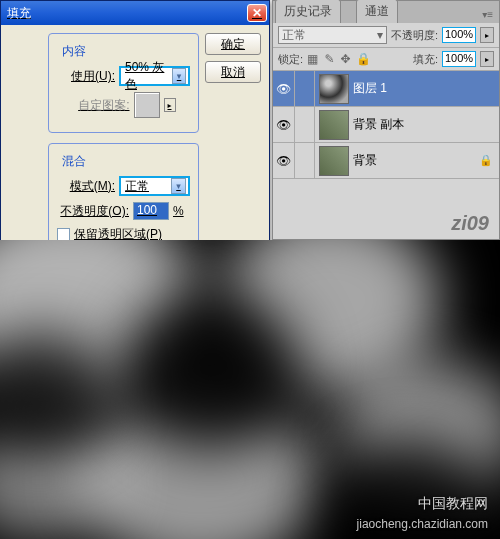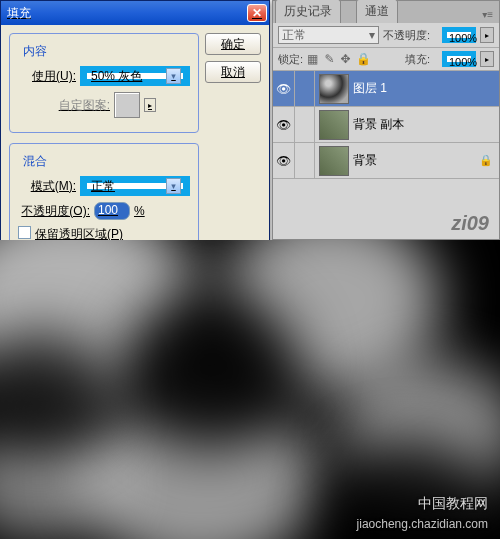--- a/index.html
+++ b/index.html
@@ -4,43 +4,43 @@
 <style>
 * { box-sizing: border-box; margin: 0; padding: 0; font-family: "Microsoft YaHei", SimSun, sans-serif; font-size: 12px; }
 body { width: 500px; height: 539px; background: #e8e8e8; position: relative; overflow: hidden; }
 
 .dialog { position: absolute; left: 0; top: 0; width: 270px; background: #ece9d8; border: 1px solid #0a246a; box-shadow: 2px 2px 5px rgba(0,0,0,0.3); text-decoration: underline; }
 .titlebar { background: linear-gradient(to bottom, #3b77dd, #1f5fd7 50%, #0a4bc5); height: 24px; display: flex; align-items: center; justify-content: space-between; padding: 0 2px 0 6px; color: #fff; }
 .close-btn { width: 20px; height: 18px; background: linear-gradient(to bottom, #f5a293, #e8604c 50%, #d43c23); border: 1px solid #fff; border-radius: 3px; display: flex; align-items: center; justify-content: center; color: #fff; font-weight: bold; font-size: 11px; }
 .dialog-body { padding: 8px; display: flex; gap: 6px; }
 .left-col { flex: 1; }
 .right-col { width: 56px; display: flex; flex-direction: column; gap: 6px; }
-.group { border: 1px solid #7a96df; border-radius: 4px; padding: 10px 8px 8px; margin-bottom: 10px; }
+.group { border: 1px solid #7a96df; border-radius: 4px; padding: 10px 8px 8px; margin-bottom: 10px; margin-left: 39px; }
 .group-title { color: #1a4fc8; font-size: 12px; margin: -18px 0 6px 2px; background: #ece9d8; display: inline-block; padding: 0 3px; }
 .field-row { display: flex; align-items: center; gap: 4px; margin-bottom: 6px; }
 .field-label { text-align: right; min-width: 58px; color: #000; }
-.select { flex: 1; height: 20px; border: 7px solid #0ea5e9; background: #fff; display: flex; align-items: center; justify-content: space-between; padding: 0 2px 0 4px; }
+.select { flex: 1; height: 20px; border: 2px solid #0ea5e9; background: #fff; display: flex; align-items: center; justify-content: space-between; padding: 0 2px 0 4px; }
 .select-arrow { width: 15px; height: 16px; background: linear-gradient(to bottom, #d6e7ff, #98c1f5); border: 1px solid #7f9db9; display: flex; align-items: center; justify-content: center; font-size: 9px; color: #4a6a9a; }
 .num-input { width: 36px; height: 18px; border: 1px solid #7f9db9; background: #fff; padding: 0 3px; }
-.num-input.selected { background: #316ac5; color: #fff; border-radius: 7px; }
+.num-input.selected { background: #316ac5; color: #fff; }
 .swatch { width: 26px; height: 26px; border: 1px solid #888; background: #ccc; box-shadow: inset 1px 1px 0 #fff; }
 .swatch-arrow { width: 12px; height: 14px; border: 1px solid #888; display: flex; align-items: center; justify-content: center; font-size: 8px; }
-.checkbox-row { display: flex; align-items: flex-start; gap: 4px; }
+.checkbox-row { display: flex; align-items: center; gap: 4px; }
 .checkbox { width: 13px; height: 13px; border: 1px solid #7f9db9; background: #fff; }
 .btn { height: 22px; border: 1px solid #888; background: linear-gradient(to bottom, #fff, #e8e3d4); border-radius: 3px; display: flex; align-items: center; justify-content: center; }
 
 .panels { position: absolute; right: 0; top: 0; width: 228px; background: #d5d5d5; border: 1px solid #888; }
 .panel-tabs { display: flex; height: 22px; background: #b5b5b5; align-items: flex-end; padding-left: 2px; gap: 16px; }
 .tab { padding: 3px 8px; background: #c8c8c8; border: 1px solid #888; border-bottom: none; color: #444; border-radius: 3px 3px 0 0; margin-right: -1px; }
 .tab.active { background: #d5d5d5; color: #000; }
 .tab-close { margin-left: auto; padding: 3px 6px; font-size: 10px; color: #666; }
 .opt-row { display: flex; align-items: center; padding: 3px 5px; gap: 4px; border-bottom: 1px solid #aaa; }
 .opt-select { flex: 1; height: 18px; border: 1px solid #888; background: #e8e8e8; display: flex; align-items: center; justify-content: space-between; padding: 0 3px; color: #666; }
 .opt-label { color: #444; font-size: 11px; }
-.opt-input { width: 34px; height: 16px; border: 5px solid #0ea5e9; background: #fff; padding: 0 2px; font-size: 11px; margin-left: 8px; }
+.opt-input { width: 34px; height: 16px; border: 1px solid #0ea5e9; background: #fff; padding: 0 2px; font-size: 11px; }
 .arrow-btn { width: 14px; height: 16px; background: #c8c8c8; border: 1px solid #888; display: flex; align-items: center; justify-content: center; font-size: 8px; }
 .lock-icons { display: flex; gap: 6px; color: #666; font-size: 12px; }
 .layer-list { background: #d5d5d5; }
 .layer-row { display: flex; align-items: center; height: 36px; border-bottom: 1px solid #aaa; }
 .layer-row.selected { background: #5a7fbf; color: #fff; }
 .vis-col { width: 22px; height: 100%; border-right: 1px solid #aaa; display: flex; align-items: center; justify-content: center; font-size: 14px; }
 .link-col { width: 20px; height: 100%; border-right: 1px solid #aaa; }
 .thumb { width: 30px; height: 30px; margin: 0 4px; border: 1px solid #666; background: #888; display: flex; align-items: center; justify-content: center; }
 .thumb.clouds { background: radial-gradient(circle at 30% 30%, #ccc 10%, #333 50%, #aaa 80%); }
 .thumb.figure { background: linear-gradient(45deg, #5a6a4a, #8a9a7a); }

